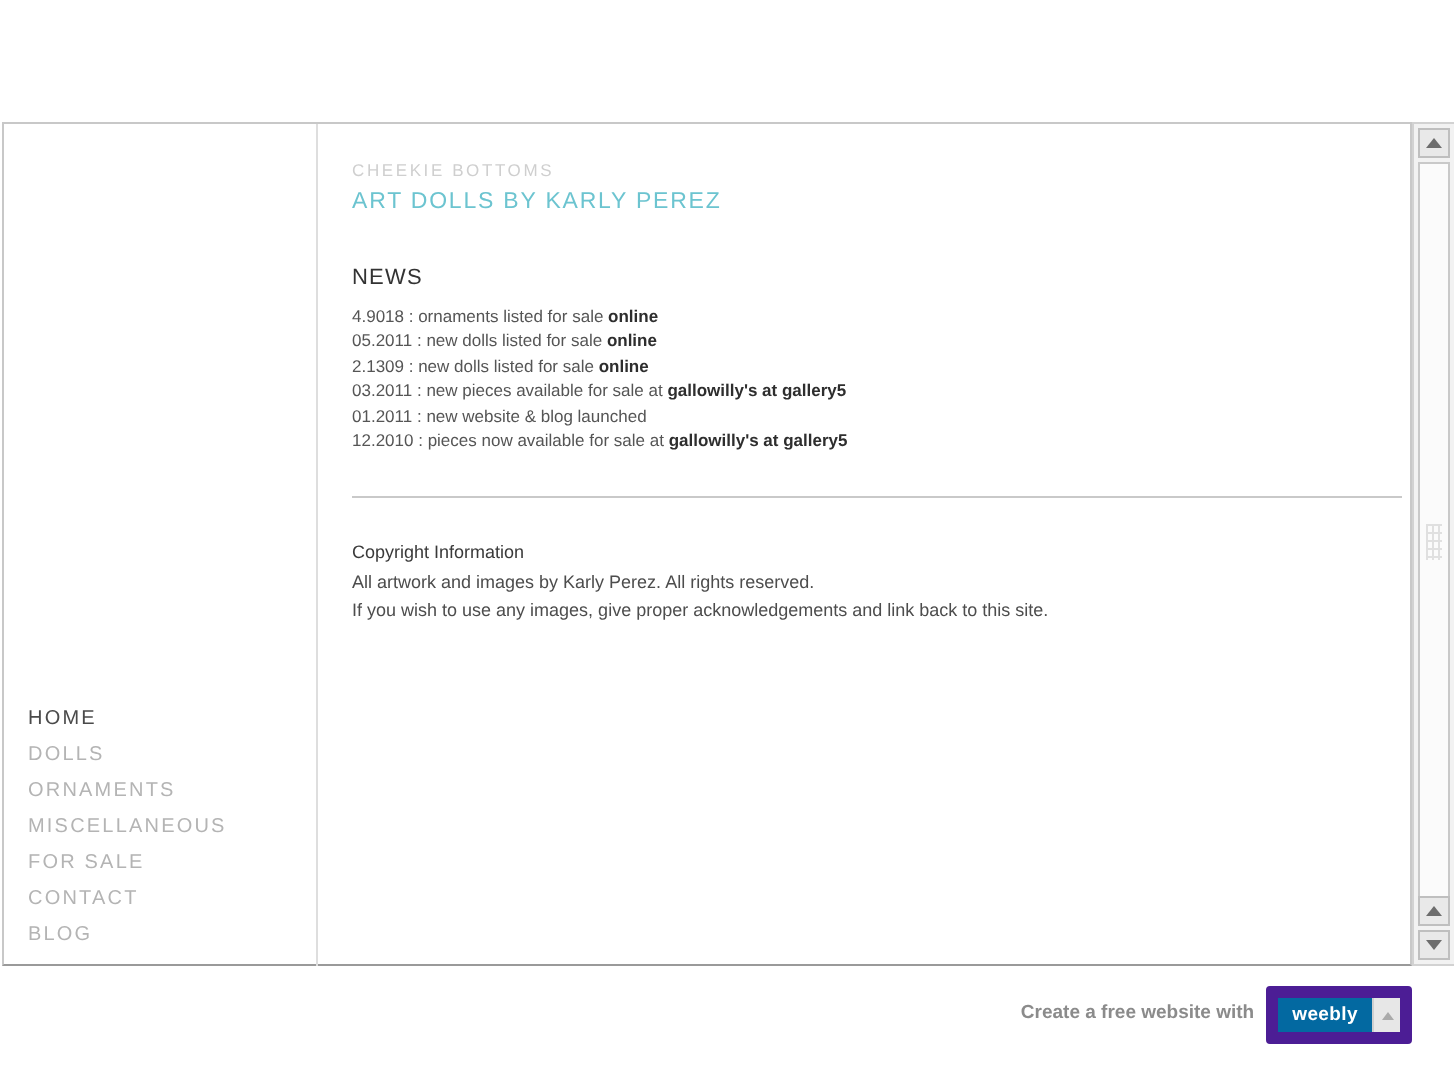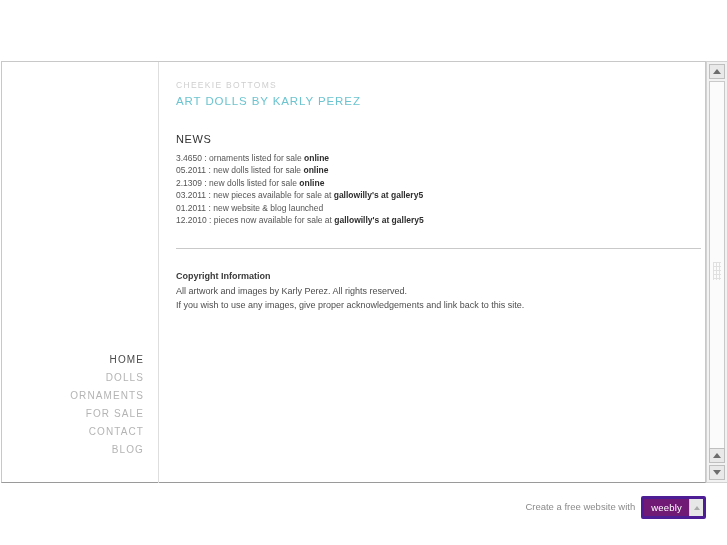--- a/index.html
+++ b/index.html
@@ -65,21 +65,21 @@
     left: 0;
     top: 0;
     width: 156px;
     height: 421px;
   }
   #nav-list {
     position: absolute;
     right: 14px;
     top: 289px;
     width: 130px;
-    text-align: right;
+    text-align: left;
   }
   .nav-item {
     display: block;
     font-size: 10px;
     letter-spacing: 1.1px;
     line-height: 18px;
     color: #b4b4b4;
     text-decoration: none;
     font-weight: normal;
     cursor: pointer;
@@ -150,52 +150,53 @@
     width: 525px;
     height: 0;
   }
 
   #copyright-block {
     margin-top: 20px;
   }
   #copyright-heading {
     font-size: 9px;
     color: #3a3a3a;
-    font-weight: bold;
+    font-weight: normal;
     line-height: 14px;
     margin: 0 0 1px 0;
   }
   .copyright-line {
     font-size: 9px;
     color: #4d4d4d;
     line-height: 14px;
     margin: 0;
   }
 
   
   #weebly-footer {
     position: absolute;
     right: 21px;
     top: 498px;
     display: flex;
     align-items: center;
     height: 18px;
+    font-weight: bold;
   }
   #weebly-text {
     font-size: 9.5px;
     color: #8b8b8b;
     margin-right: 6px;
     line-height: 18px;
   }
   #weebly-button {
     display: inline-flex;
     align-items: center;
     height: 17px;
-    background: #701a75;
-    border: 3px solid #4c1d95;
+    background: #0369a1;
+    border: 6px solid #4c1d95;
     border-radius: 2px;
     cursor: pointer;
     overflow: hidden;
   }
   #weebly-logo {
     font-size: 9.5px;
     color: #ffffff;
     padding: 0 7px;
     line-height: 17px;
     letter-spacing: 0.2px;
@@ -294,36 +295,37 @@
 
   <div id="page-frame">
 
     <div id="column-divider"></div>
 
     <div id="nav-column">
       <nav id="nav-list">
         <a class="nav-item active" href="#">HOME</a>
         <a class="nav-item" href="#">DOLLS</a>
         <a class="nav-item" href="#">ORNAMENTS</a>
+        <a class="nav-item" href="#">MISCELLANEOUS</a>
         <a class="nav-item" href="#">FOR SALE</a>
         <a class="nav-item" href="#">CONTACT</a>
         <a class="nav-item" href="#">BLOG</a>
       </nav>
     </div>
 
     <div id="content-column">
       <div id="content-inner">
 
         <div id="site-tagline">CHEEKIE BOTTOMS</div>
         <div id="site-title">ART DOLLS BY KARLY PEREZ</div>
 
         <h2 id="news-heading">NEWS</h2>
 
         <div id="news-list">
-          <p class="news-item"><span>3.4650</span><span> : ornaments listed for sale </span><span class="hl">online</span><span></span></p>
+          <p class="news-item"><span>4.9018</span><span> : ornaments listed for sale </span><span class="hl">online</span><span></span></p>
           <p class="news-item"><span>05.2011</span><span> : new dolls listed for sale </span><span class="hl">online</span><span></span></p>
           <p class="news-item"><span>2.1309</span><span> : new dolls listed for sale </span><span class="hl">online</span><span></span></p>
           <p class="news-item"><span>03.2011</span><span> : new pieces available for sale at </span><span class="hl">gallowilly's at gallery5</span><span></span></p>
           <p class="news-item"><span>01.2011</span><span> : new website &amp; blog launched</span><span class="hl"></span><span></span></p>
           <p class="news-item"><span>12.2010</span><span> : pieces now available for sale at </span><span class="hl">gallowilly's at gallery5</span><span></span></p>
         </div>
 
         <hr id="news-rule">
 
         <div id="copyright-block">

